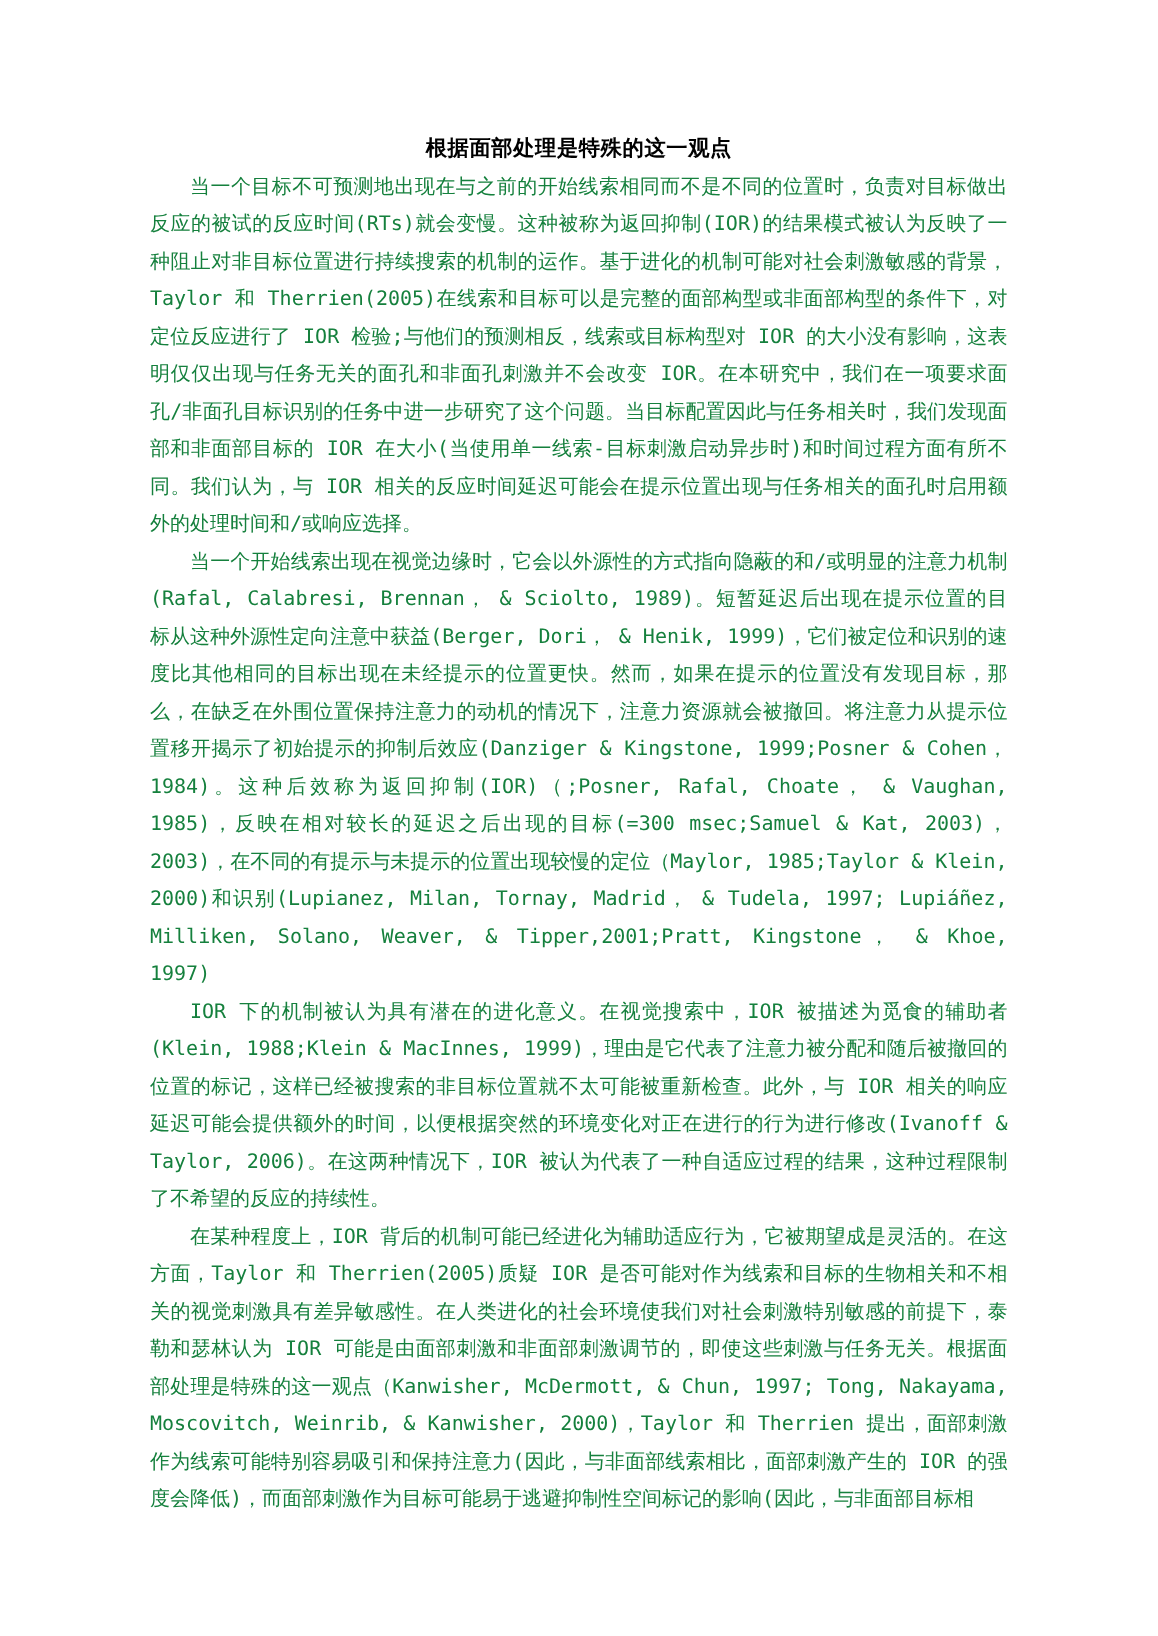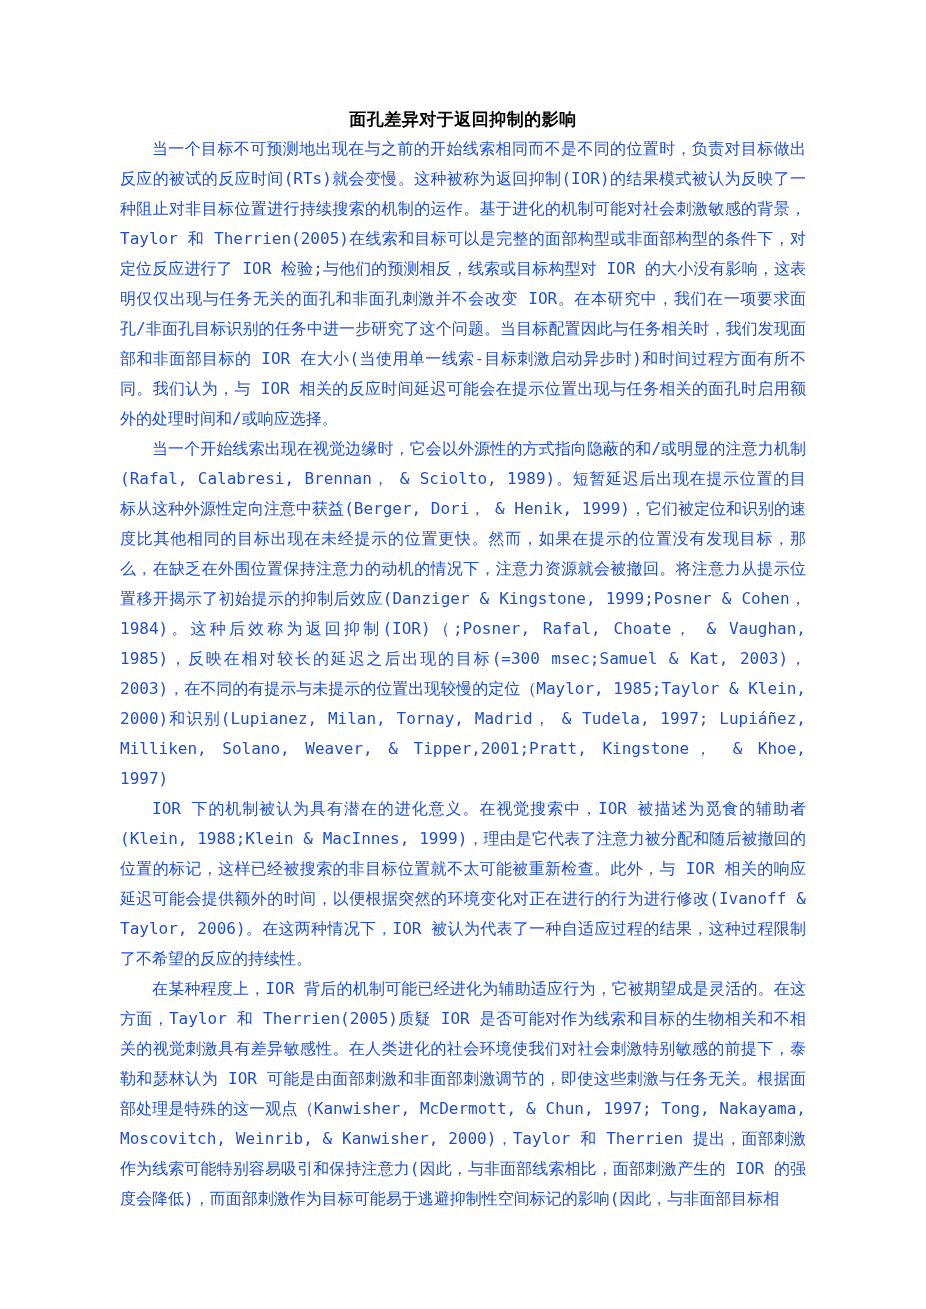--- a/index.html
+++ b/index.html
@@ -31,28 +31,28 @@
     color: #000000;
     letter-spacing: 0.5px;
   }
   .doc-body p.para {
     margin: 0;
     padding: 0;
     font-size: 16px;
     line-height: 30px;
     text-align: justify;
     text-indent: 2em;
-    color: #1d4ed8;
+    color: #15803d;
     word-break: break-word;
   }
 </style>
 </head>
 <body>
 
 <div class="page">
-  <h1 class="doc-title">面孔差异对于返回抑制的影响</h1>
+  <h1 class="doc-title">根据面部处理是特殊的这一观点</h1>
   <div class="doc-body">
     <p class="para">当一个目标不可预测地出现在与之前的开始线索相同而不是不同的位置时，负责对目标做出反应的被试的反应时间(RTs)就会变慢。这种被称为返回抑制(IOR)的结果模式被认为反映了一种阻止对非目标位置进行持续搜索的机制的运作。基于进化的机制可能对社会刺激敏感的背景，Taylor 和 Therrien(2005)在线索和目标可以是完整的面部构型或非面部构型的条件下，对定位反应进行了 IOR 检验;与他们的预测相反，线索或目标构型对 IOR 的大小没有影响，这表明仅仅出现与任务无关的面孔和非面孔刺激并不会改变 IOR。在本研究中，我们在一项要求面孔/非面孔目标识别的任务中进一步研究了这个问题。当目标配置因此与任务相关时，我们发现面部和非面部目标的 IOR 在大小(当使用单一线索-目标刺激启动异步时)和时间过程方面有所不同。我们认为，与 IOR 相关的反应时间延迟可能会在提示位置出现与任务相关的面孔时启用额外的处理时间和/或响应选择。</p>
     <p class="para">当一个开始线索出现在视觉边缘时，它会以外源性的方式指向隐蔽的和/或明显的注意力机制(Rafal, Calabresi, Brennan， &amp; Sciolto, 1989)。短暂延迟后出现在提示位置的目标从这种外源性定向注意中获益(Berger, Dori， &amp; Henik, 1999)，它们被定位和识别的速度比其他相同的目标出现在未经提示的位置更快。然而，如果在提示的位置没有发现目标，那么，在缺乏在外围位置保持注意力的动机的情况下，注意力资源就会被撤回。将注意力从提示位置移开揭示了初始提示的抑制后效应(Danziger &amp; Kingstone, 1999;Posner &amp; Cohen，1984)。这种后效称为返回抑制(IOR)（;Posner, Rafal, Choate， &amp; Vaughan, 1985)，反映在相对较长的延迟之后出现的目标(=300 msec;Samuel &amp; Kat, 2003)，2003)，在不同的有提示与未提示的位置出现较慢的定位（Maylor, 1985;Taylor &amp; Klein, 2000)和识别(Lupianez, Milan, Tornay, Madrid， &amp; Tudela, 1997; Lupiáñez, Milliken, Solano, Weaver, &amp; Tipper,2001;Pratt, Kingstone， &amp; Khoe, 1997)</p>
     <p class="para">IOR 下的机制被认为具有潜在的进化意义。在视觉搜索中，IOR 被描述为觅食的辅助者(Klein, 1988;Klein &amp; MacInnes, 1999)，理由是它代表了注意力被分配和随后被撤回的位置的标记，这样已经被搜索的非目标位置就不太可能被重新检查。此外，与 IOR 相关的响应延迟可能会提供额外的时间，以便根据突然的环境变化对正在进行的行为进行修改(Ivanoff &amp; Taylor, 2006)。在这两种情况下，IOR 被认为代表了一种自适应过程的结果，这种过程限制了不希望的反应的持续性。</p>
     <p class="para">在某种程度上，IOR 背后的机制可能已经进化为辅助适应行为，它被期望成是灵活的。在这方面，Taylor 和 Therrien(2005)质疑 IOR 是否可能对作为线索和目标的生物相关和不相关的视觉刺激具有差异敏感性。在人类进化的社会环境使我们对社会刺激特别敏感的前提下，泰勒和瑟林认为 IOR 可能是由面部刺激和非面部刺激调节的，即使这些刺激与任务无关。根据面部处理是特殊的这一观点（Kanwisher, McDermott, &amp; Chun, 1997; Tong, Nakayama, Moscovitch, Weinrib, &amp; Kanwisher, 2000)，Taylor 和 Therrien 提出，面部刺激作为线索可能特别容易吸引和保持注意力(因此，与非面部线索相比，面部刺激产生的 IOR 的强度会降低)，而面部刺激作为目标可能易于逃避抑制性空间标记的影响(因此，与非面部目标相</p>
   </div>
 </div>
 
 </body></html>

